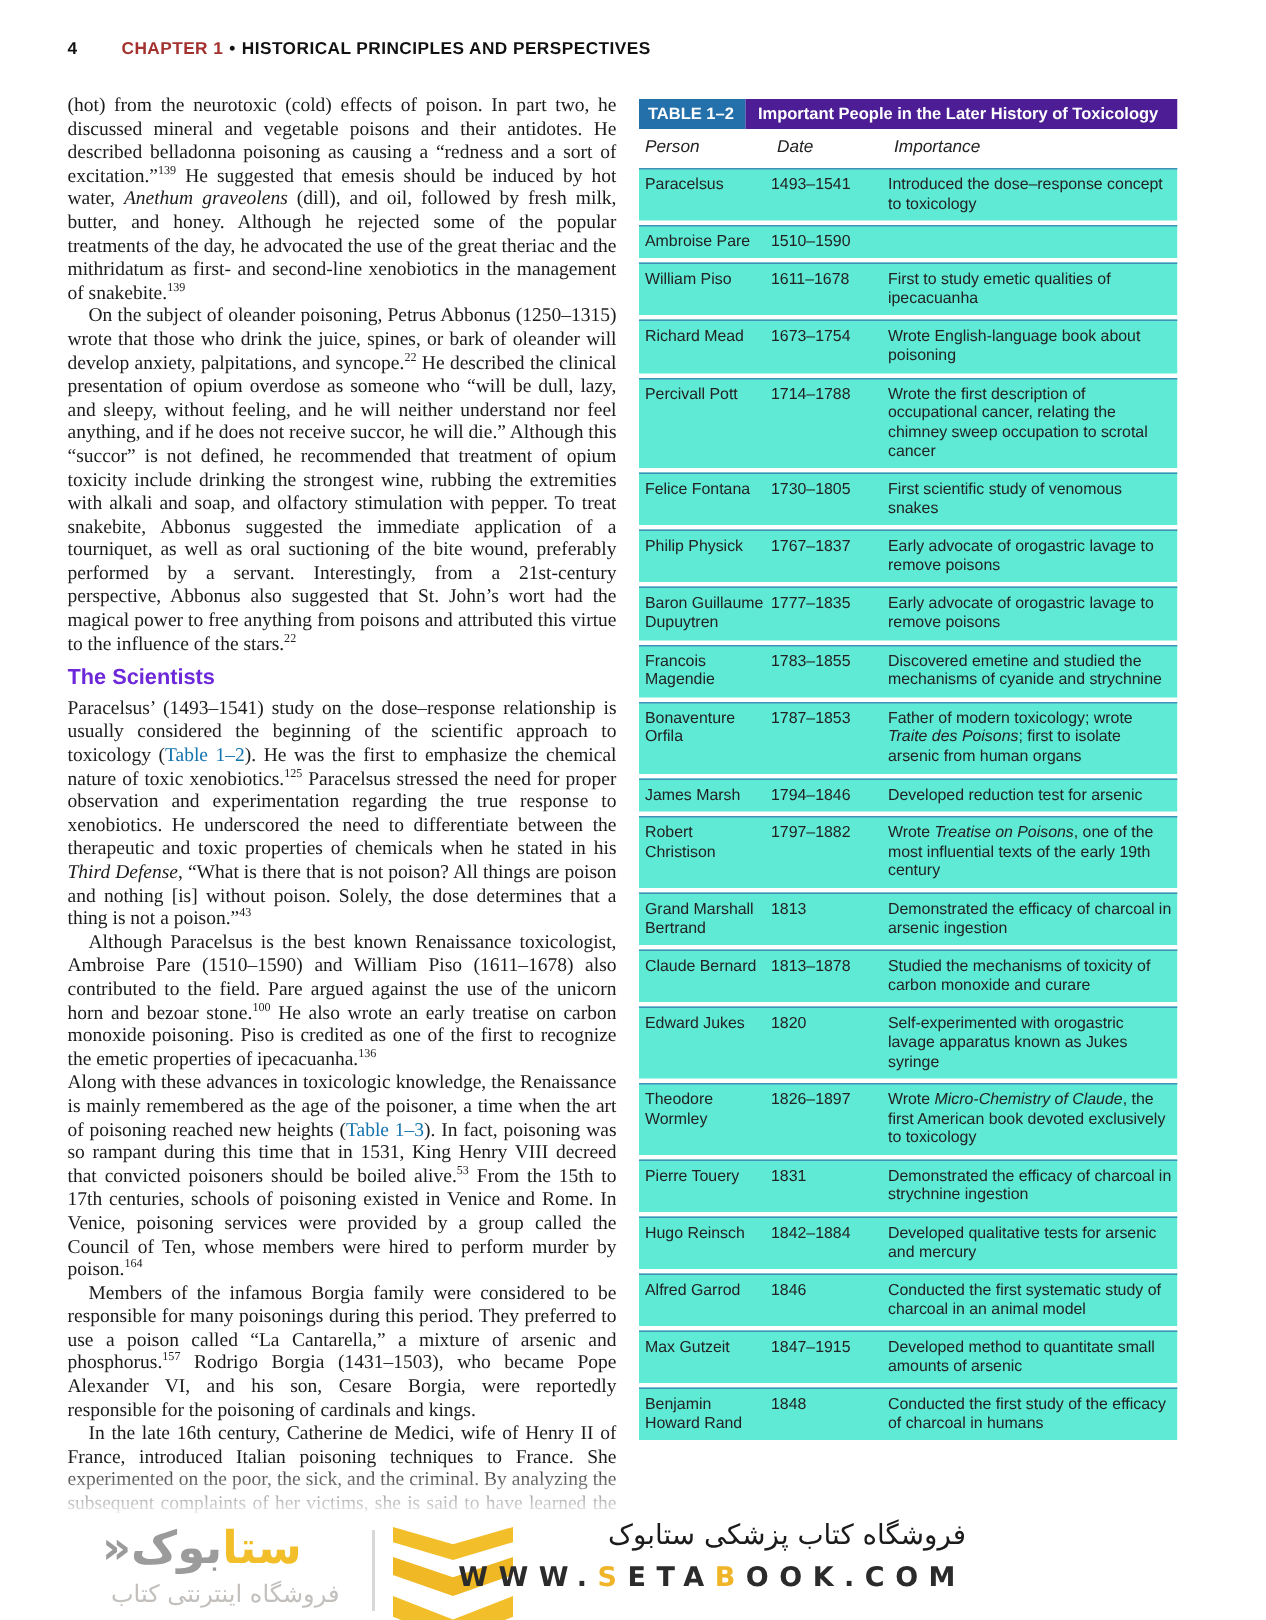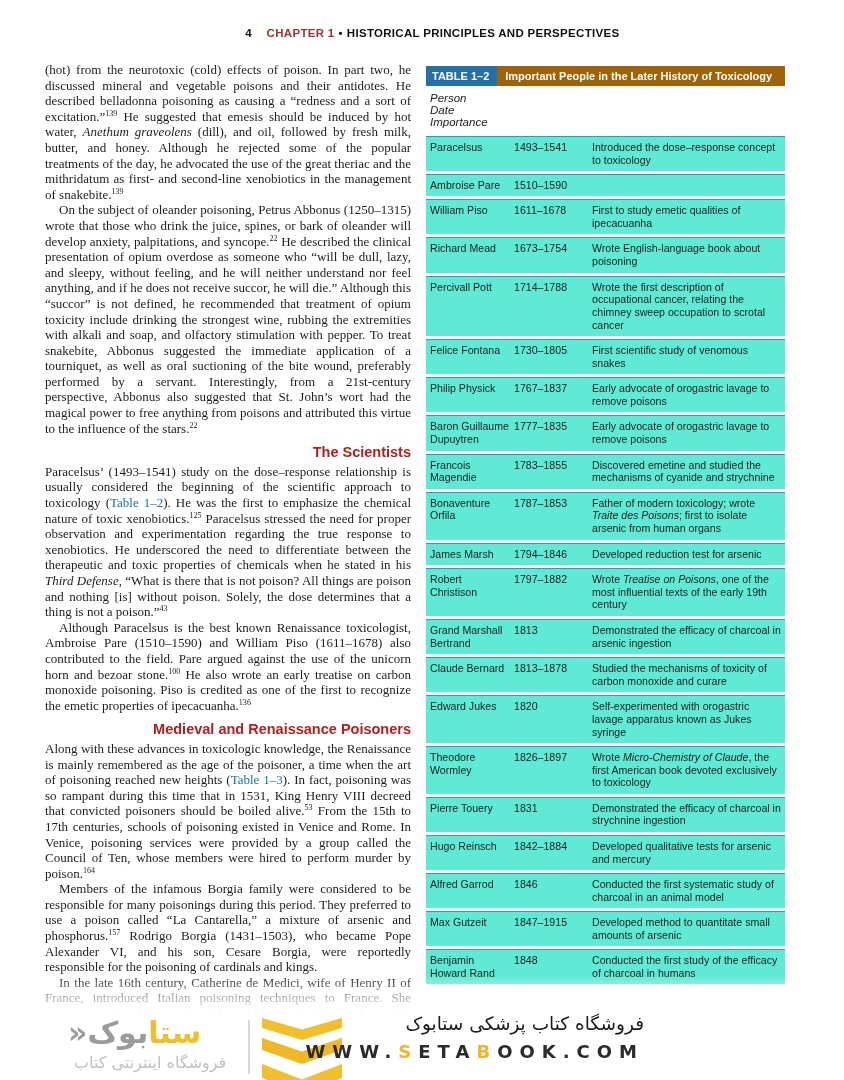--- a/index.html
+++ b/index.html
@@ -3,46 +3,46 @@
 <meta charset="utf-8">
 <style>
   * { margin:0; padding:0; box-sizing:border-box; }
   html,body { width:844px; height:1080px; }
   body { position:relative; background:#ffffff; overflow:hidden;
          font-family:"Liberation Serif", serif; color:#1c1c1c; }
 
   
   .runhead { position:absolute; top:27px; left:45px; width:760px;
              font-family:"Liberation Sans", sans-serif; font-weight:bold;
-             font-size:11.5px; letter-spacing:.3px;text-align:center; }
+             font-size:11.5px; letter-spacing:.3px; }
   .runhead .pageno { display:inline-block; width:36px; color:#111; }
   .runhead .chap { color:#a3322e; }
   .runhead .sep { color:#111; padding:0 4px; }
   .runhead .chaptitle { color:#111; }
 
   
   .leftcol { position:absolute; left:45px; top:62px; width:366px; height:950px;
              overflow:hidden; font-size:13px; line-height:15.6px;
              text-align:justify; }
   .leftcol p { margin:0; }
   .leftcol p.indent { text-indent:14px; }
   .leftcol sup { font-size:.62em; line-height:0; }
   .sechead { font-family:"Liberation Sans", sans-serif; font-weight:bold;
-             color:#b91c1c; font-size:14.5px; margin:9px 0 3px 0; text-align:right; }
+             color:#6d28d9; font-size:14.5px; margin:9px 0 3px 0; text-align:left; }
   .tlink { color:#1273ad; }
 
   
   .tablewrap { position:absolute; left:426px; top:66px; width:359px; height:946px;
                overflow:hidden; font-family:"Liberation Sans", sans-serif; }
   .tbar { display:flex; align-items:stretch; font-weight:bold; color:#fff;
           font-size:11px; line-height:20px; }
   .tbar .tlabel { background:#2470ab; padding:0 8px 0 6px; white-space:nowrap; }
-  .tbar .ttitle { background:#a16207; flex:1; padding:0 8px; }
+  .tbar .ttitle { background:#4c1d95; flex:1; padding:0 8px; }
   .thead { display:flex; font-style:italic; font-size:11.5px; color:#222;
-           padding:6px 0 5px 4px;flex-direction:column; }
+           padding:6px 0 5px 4px; }
   .thead .h-person { width:88px; }
   .thead .h-date { width:78px; }
   .thead .h-imp { flex:1; }
   .trow { display:flex; background:#5eead4; border-top:1.6px solid #4090b8;
           margin-top:3px; padding:4px 2px 4.5px 4px; font-size:10.6px;
           line-height:12.8px; color:#222; }
   .trow .c-person { width:84px; padding-right:4px; }
   .trow .c-date { width:78px; }
   .trow .c-imp { flex:1; padding-right:2px; }
   .trow i { font-style:italic; }
@@ -86,21 +86,20 @@
 <div class="runhead">
   <span class="pageno">4</span><span class="chap">CHAPTER 1</span><span class="sep">•</span><span class="chaptitle">HISTORICAL PRINCIPLES AND PERSPECTIVES</span>
 </div>
 
 <div class="leftcol">
   <p>(hot) from the neurotoxic (cold) effects of poison. In part two, he discussed mineral and vegetable poisons and their antidotes. He described belladonna poisoning as causing a “redness and a sort of excitation.”<sup>139</sup> He suggested that emesis should be induced by hot water, <i>Anethum graveolens</i> (dill), and oil, followed by fresh milk, butter, and honey. Although he rejected some of the popular treatments of the day, he advocated the use of the great theriac and the mithridatum as first- and second-line xenobiotics in the management of snakebite.<sup>139</sup></p>
   <p class="indent">On the subject of oleander poisoning, Petrus Abbonus (1250–1315) wrote that those who drink the juice, spines, or bark of oleander will develop anxiety, palpitations, and syncope.<sup>22</sup> He described the clinical presentation of opium overdose as someone who “will be dull, lazy, and sleepy, without feeling, and he will neither understand nor feel anything, and if he does not receive succor, he will die.” Although this “succor” is not defined, he recommended that treatment of opium toxicity include drinking the strongest wine, rubbing the extremities with alkali and soap, and olfactory stimulation with pepper. To treat snakebite, Abbonus suggested the immediate application of a tourniquet, as well as oral suctioning of the bite wound, preferably performed by a servant. Interestingly, from a 21st-century perspective, Abbonus also suggested that St. John’s wort had the magical power to free anything from poisons and attributed this virtue to the influence of the stars.<sup>22</sup></p>
   <div class="sechead">The Scientists</div>
   <p>Paracelsus’ (1493–1541) study on the dose–response relationship is usually considered the beginning of the scientific approach to toxicology (<span class="tlink">Table 1–2</span>). He was the first to emphasize the chemical nature of toxic xenobiotics.<sup>125</sup> Paracelsus stressed the need for proper observation and experimentation regarding the true response to xenobiotics. He underscored the need to differentiate between the therapeutic and toxic properties of chemicals when he stated in his <i>Third Defense</i>, “What is there that is not poison? All things are poison and nothing [is] without poison. Solely, the dose determines that a thing is not a poison.”<sup>43</sup></p>
   <p class="indent">Although Paracelsus is the best known Renaissance toxicologist, Ambroise Pare (1510–1590) and William Piso (1611–1678) also contributed to the field. Pare argued against the use of the unicorn horn and bezoar stone.<sup>100</sup> He also wrote an early treatise on carbon monoxide poisoning. Piso is credited as one of the first to recognize the emetic properties of ipecacuanha.<sup>136</sup></p>
-  <div class="sechead">Medieval and Renaissance Poisoners</div>
   <p>Along with these advances in toxicologic knowledge, the Renaissance is mainly remembered as the age of the poisoner, a time when the art of poisoning reached new heights (<span class="tlink">Table 1–3</span>). In fact, poisoning was so rampant during this time that in 1531, King Henry VIII decreed that convicted poisoners should be boiled alive.<sup>53</sup> From the 15th to 17th centuries, schools of poisoning existed in Venice and Rome. In Venice, poisoning services were provided by a group called the Council of Ten, whose members were hired to perform murder by poison.<sup>164</sup></p>
   <p class="indent">Members of the infamous Borgia family were considered to be responsible for many poisonings during this period. They preferred to use a poison called “La Cantarella,” a mixture of arsenic and phosphorus.<sup>157</sup> Rodrigo Borgia (1431–1503), who became Pope Alexander VI, and his son, Cesare Borgia, were reportedly responsible for the poisoning of cardinals and kings.</p>
   <p class="indent">In the late 16th century, Catherine de Medici, wife of Henry II of France, introduced Italian poisoning techniques to France. She experimented on the poor, the sick, and the criminal. By analyzing the subsequent complaints of her victims, she is said to have learned the sites of action and times of onset, the clinical signs and symptoms, and the efficacies of poisons. Murder by poison remained quite popular during the latter half of the 17th and the early part of the 18th centuries in Italy and France.</p>
 
 </div>
 
 <div class="tablewrap">
   <div class="tbar">
     <span class="tlabel">TABLE 1–2</span>
     <span class="ttitle">Important People in the Later History of Toxicology</span>

